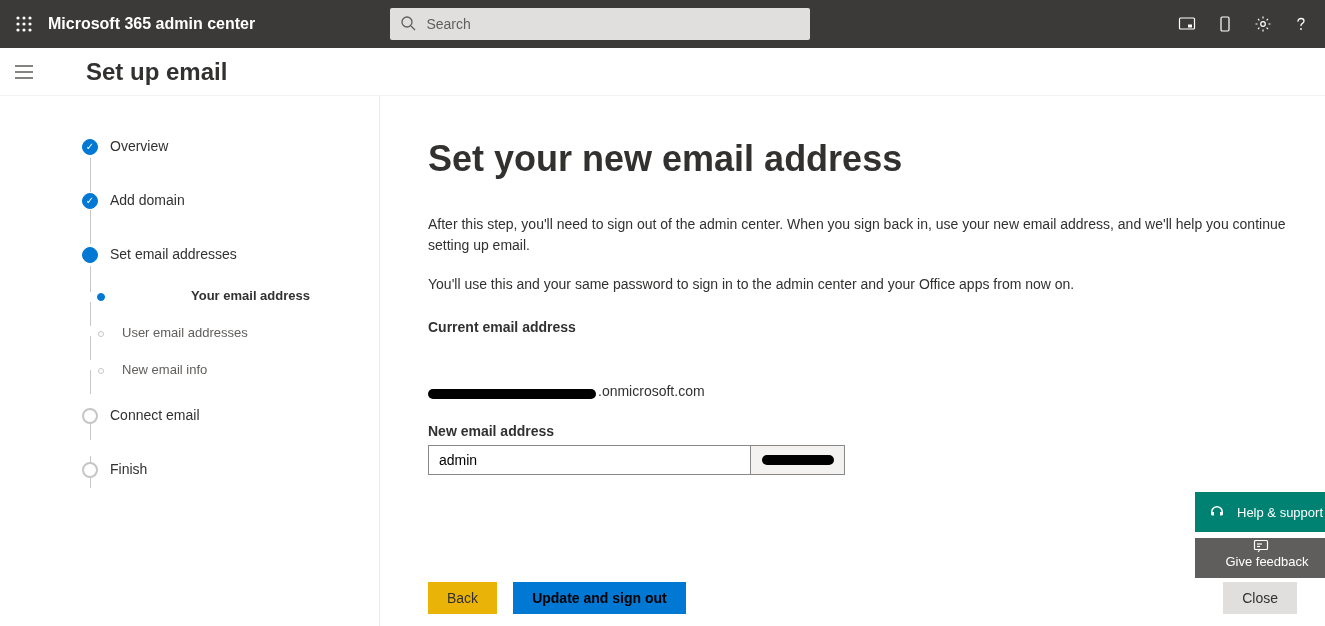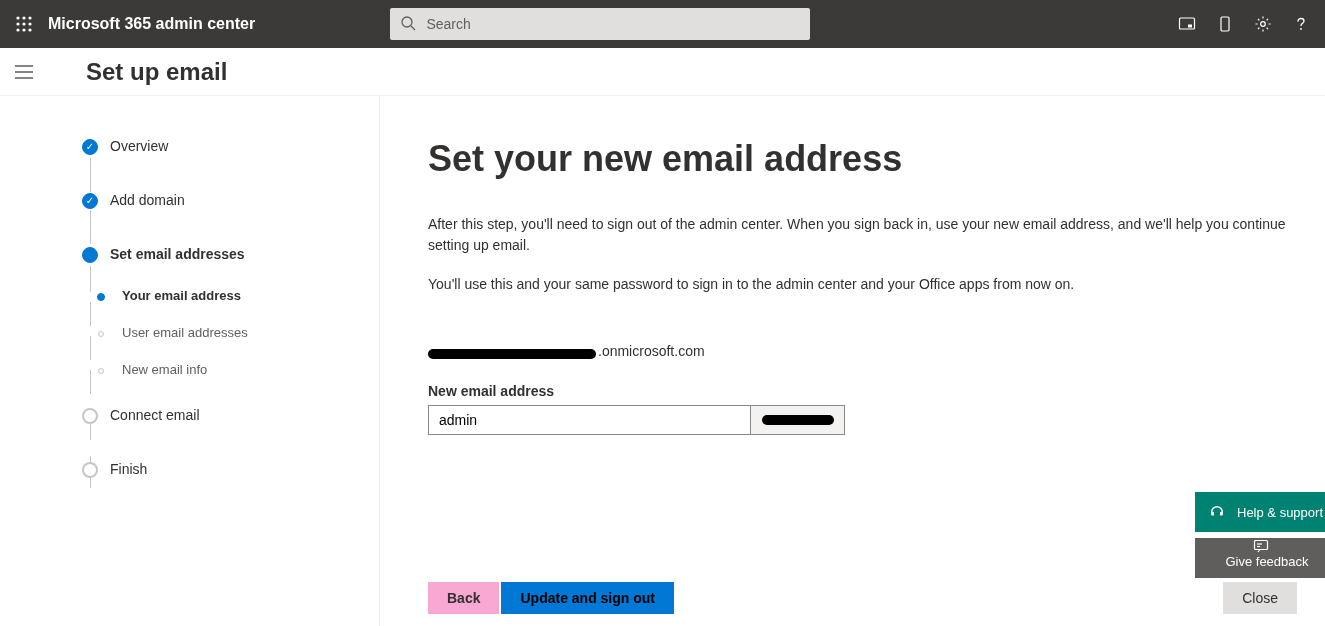--- a/index.html
+++ b/index.html
@@ -24,21 +24,21 @@
 
     
     .main { display: flex; height: calc(626px - 48px - 48px); }
 
     
     .progress-col { width: 380px; padding: 42px 0 0 82px; border-right: 1px solid #edebe9; position: relative; }
     .step { position: relative; padding-left: 28px; margin-bottom: 38px; }
     .substep { position: relative; padding-left: 40px; margin-bottom: 22px; font-size: 13px; color: #605e5c; }
     .substep.active { color: #323130; font-weight: 600; }
     .step-label { font-size: 14px; color: #323130; }
-    .step.active .step-label { font-weight: 700; margin-top: 34px; }
+    .step.active .step-label { font-weight: 400; margin-top: 34px; }
     .step-dot, .sub-dot { position: absolute; left: 0; border-radius: 50%; background: #fff; }
     .step-dot { width: 16px; height: 16px; top: 1px; border: 1px solid #c8c6c4; }
     .step-dot.done { background: #0078d4; border-color: #0078d4; display:flex; align-items:center; justify-content:center; }
     .step-dot.done::after { content: "✓"; color: #fff; font-size: 10px; line-height: 1; }
     .step-dot.current { background: #0078d4; border-color: #0078d4; }
     .step-dot.empty { border: 2px solid #c8c6c4; background:#fff; }
     .sub-dot { width: 6px; height: 6px; top: 6px; left: 16px; border: 1px solid #c8c6c4; background:#fff; }
     .sub-dot.current { background: #0078d4; border-color:#0078d4; width:8px; height:8px; left:15px; top:5px;}
     .vline { position: absolute; left: 90px; width: 1px; background: #c8c6c4; }
     .vl1 { top: 62px; height: 34px; }
@@ -59,21 +59,21 @@
     .redacted { display: inline-block; height: 10px; background: #000; border-radius: 5px; }
     .redacted.big { width: 168px; margin-right: 2px; }
     .email-row { display: flex; margin-top: 6px; }
     .email-input { width: 323px; height: 30px; border: 1px solid #8a8886; padding: 0 10px; font-size: 14px; }
     .email-domain { width: 94px; height: 30px; border: 1px solid #8a8886; border-left: none; background: #f3f2f1; display: flex; align-items: center; justify-content: center; }
     .email-domain .redacted { width: 72px; height: 10px; }
 
     
     .footer { position: absolute; bottom: 12px; left: 428px; right: 0; display: flex; align-items: center; }
     .btn { height: 32px; padding: 0 18px; font-size: 14px; border: 1px solid transparent; cursor: pointer; font-family: inherit;}
-    .btn.secondary { background: #f9a8d4; color: #323130; margin-right: 2px; font-weight: bold; }
+    .btn.secondary { background: #eab308; color: #323130; margin-right: 16px; }
     .btn.primary { background: #0078d4; color: #000000; font-weight: 700; text-align: center; }
     .btn.close { margin-left: auto; margin-right: 28px; background: #e1dfdd; color: #323130; }
 
     
     .float-stack { position: absolute; right: 0; bottom: 48px; }
     .float-btn { height: 40px; width: 130px; background: #008272; color: #fff; display: flex; align-items: center; padding-left: 14px; font-size: 13px; cursor: pointer; }
     .float-btn.gray { background: #605e5c; margin-top: 6px; flex-direction: column; }
     .float-btn svg { margin-right: 12px; flex-shrink:0; }
     .float-btn span { white-space: nowrap; overflow: hidden; }
   </style>
@@ -160,21 +160,21 @@
     </div>
     <div class="step">
       <div class="step-dot done"></div>
       <span class="step-label">Add domain</span>
     </div>
     <div class="step active" style="margin-bottom:26px;">
       <div class="step-dot current"></div>
       <span class="step-label">Set email addresses</span>
     </div>
 
-    <div class="substep active" style="">
+    <div class="substep active" style="text-align:center;">
       <div class="sub-dot current"></div>
       <span>Your email address</span>
     </div>
     <div class="substep">
       <div class="sub-dot"></div>
       <span>User email addresses</span>
     </div>
     <div class="substep" style="margin-bottom:30px;">
       <div class="sub-dot"></div>
       <span>New email info</span>
@@ -188,20 +188,21 @@
       <div class="step-dot empty"></div>
       <span class="step-label">Finish</span>
     </div>
   </div>
 
   <div class="content-col">
     <h1 class="content-title">Set your new email address</h1>
     <p class="content-p">After this step, you'll need to sign out of the admin center. When you sign back in, use your new email address, and we'll help you continue setting up email.</p>
     <p class="content-p">You'll use this and your same password to sign in to the admin center and your Office apps from now on.</p>
 
+    <div class="label-strong">Current email address</div>
     <div class="current-email">
       <span class="redacted big"></span>
       <span>.onmicrosoft.com</span>
     </div>
 
     <div class="label-strong">New email address</div>
     <div class="email-row">
       <input class="email-input" value="admin" style="">
       <div class="email-domain">
         <span class="redacted"></span>

